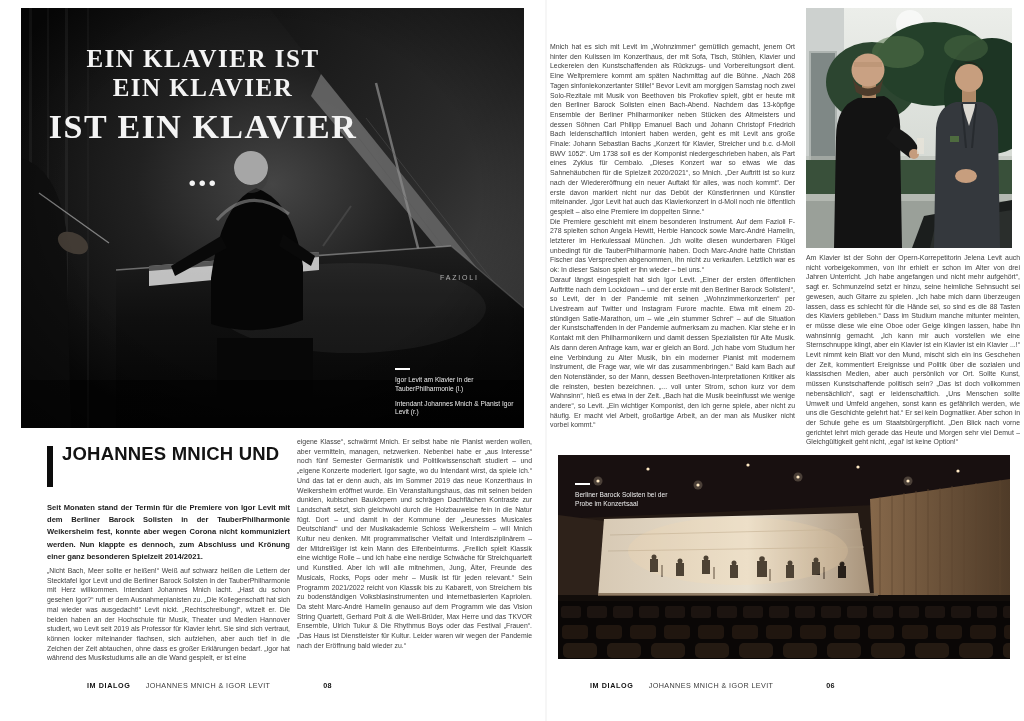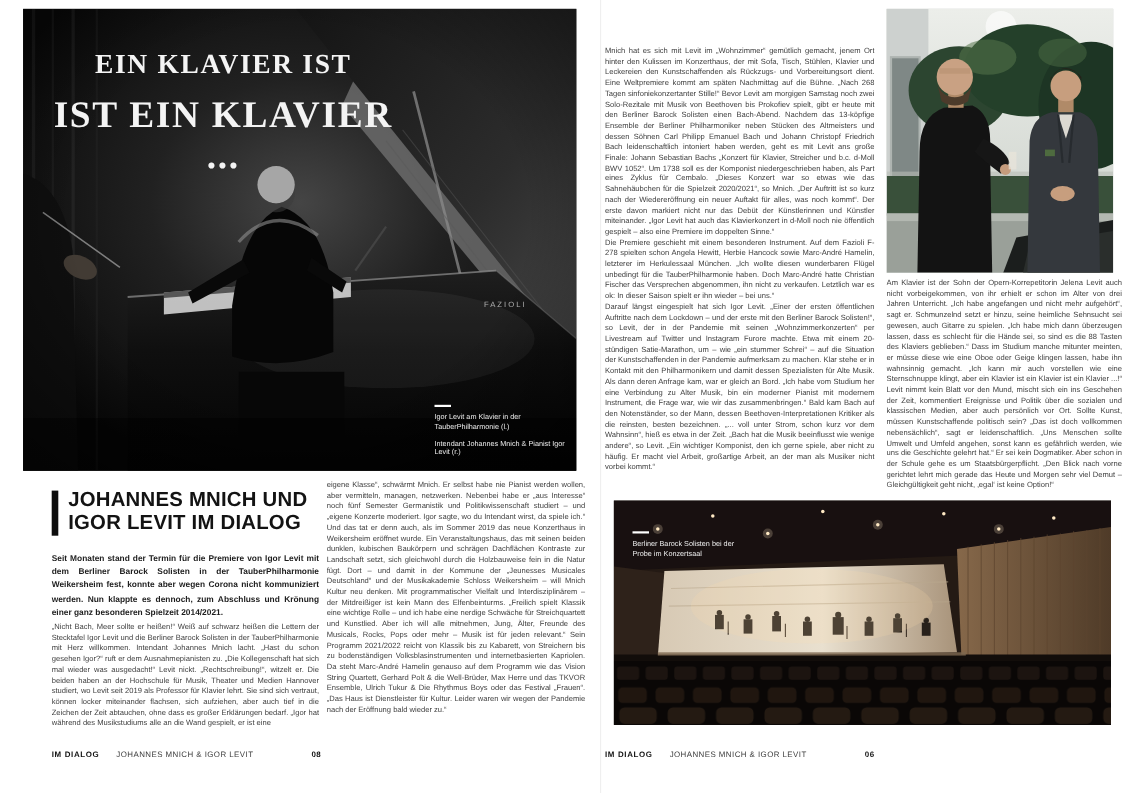--- a/index.html
+++ b/index.html
@@ -12,21 +12,21 @@
     background:linear-gradient(to right, rgba(0,0,0,0.00), rgba(0,0,0,0.07), rgba(0,0,0,0.00)); }
 
   figure.photo { position:absolute; overflow:hidden; }
   figure.photo svg { display:block; width:100%; height:100%; }
 
   
   .hero { left:21px; top:8px; width:503px; height:420px; background:#0c0c0c; }
   .hero-title { position:absolute; left:8px; top:36px; width:348px; text-align:center;
     color:#f4f4f4; font-family:"Liberation Serif", serif; font-weight:700; }
   .hero-title .t12 { font-size:25px; line-height:29px; letter-spacing:1.5px; }
-  .hero-title .t3  { font-size:34px; line-height:38px; letter-spacing:1.5px; margin-top:13px; }
+  .hero-title .t3  { font-size:34px; line-height:48px; letter-spacing:1.5px; margin-top:1px; }
   .brand { position:absolute; left:419px; top:266px; width:70px; color:#c6c6c6;
     font-size:7px; letter-spacing:1.8px; opacity:.85; }
 
   .photo-caption { position:absolute; color:#ececec; font-size:6.6px; line-height:8.8px; }
   .caption-dash { width:15px; height:2px; background:#ffffff; margin-bottom:6px; }
   .photo-caption p + p { margin-top:6px; }
   .hero-cap { left:374px; top:360px; width:125px; }
   .hall-cap { left:17px; top:28px; width:104px; }
 
   
@@ -45,21 +45,21 @@
   .col-l2 { left:297px; top:437px; width:235px; height:236px; }
   .col-r1 { left:550px; top:42px;  width:245px; height:410px; }
   .col-r2 { left:806px; top:253px; width:214px; height:196px; }
 
   
   .photo-men  { left:806px; top:8px;   width:206px; height:240px; background:#b9bdb8; }
   .photo-hall { left:558px; top:455px; width:452px; height:204px; background:#17100c; }
 
   
   .page-footer { position:absolute; top:681px; width:245px; font-size:7.2px;
-    color:#3c3c3c; letter-spacing:.4px; }
+    color:#3c3c3c; letter-spacing:.4px;margin-left:40px; }
   .footer-l { left:47px; }
   .footer-r { left:550px; }
   .page-footer .section { font-weight:700; color:#101010; letter-spacing:.6px; margin-right:13px; }
   .page-footer .pagenum { position:absolute; right:0; top:0; font-weight:700; color:#101010;padding-left:39px; }
 </style>
 </head>
 <body>
 
 <div class="spread">
 
@@ -118,35 +118,36 @@
         <rect x="196" y="330" width="96" height="62" fill="#070707"></rect>
         <path d="M0,150 Q35,160 45,220 L50,420 L0,420 Z" fill="#0f0f0f"></path>
         <line x1="18" y1="185" x2="88" y2="235" stroke="#b5b5b5" stroke-width="1.4" opacity="0.65"></line>
         <ellipse cx="52" cy="235" rx="16" ry="10" transform="rotate(25 52 235)" fill="#423b34"></ellipse>
         <rect x="0" y="372" width="503" height="48" fill="#000000" opacity="0.45"></rect>
         <rect width="503" height="420" fill="url(#h-vig)"></rect>
       </svg>
 
       <div class="hero-title">
         <div class="t12">EIN KLAVIER IST</div>
+        <div class="t12">EIN KLAVIER</div>
         <div class="t3">IST EIN KLAVIER ...</div>
       </div>
 
       <div class="brand">FAZIOLI</div>
 
       <div class="photo-caption hero-cap">
         <div class="caption-dash"></div>
         <p>Igor Levit am Klavier in der TauberPhilharmonie (l.)</p>
         <p>Intendant Johannes Mnich &amp; Pianist Igor Levit (r.)</p>
       </div>
     </figure>
 
     <div class="article-head">
       <div class="head-bar"></div>
-      <h1><span>JOHANNES MNICH UND</span><br><span>IGOR LEVIT IM DIALOG</span></h1>
+      <h1><span>JOHANNES MNICH UND</span><br></h1>
     </div>
 
     <p class="intro">Seit Monaten stand der Termin für die Premiere von Igor Levit mit dem Berliner Barock Solisten in der TauberPhilharmonie Weikersheim fest, konnte aber wegen Corona nicht kommuniziert werden. Nun klappte es dennoch, zum Abschluss und Krönung einer ganz besonderen Spielzeit 2014/2021.</p>
 
     <div class="body-col col-l1">„Nicht Bach, Meer sollte er heißen!“ Weiß auf schwarz heißen die Lettern der Stecktafel Igor Levit und die Berliner Barock Solisten in der TauberPhilharmonie mit Herz willkommen. Intendant Johannes Mnich lacht. „Hast du schon gesehen Igor?“ ruft er dem Ausnahmepianisten zu. „Die Kollegenschaft hat sich mal wieder was ausgedacht!“ Levit nickt. „Rechtschreibung!“, witzelt er. Die beiden haben an der Hochschule für Musik, Theater und Medien Hannover studiert, wo Levit seit 2019 als Professor für Klavier lehrt. Sie sind sich vertraut, können locker miteinander flachsen, sich aufziehen, aber auch tief in die Zeichen der Zeit abtauchen, ohne dass es großer Erklärungen bedarf. „Igor hat während des Musikstudiums alle an die Wand gespielt, er ist eine</div>
     <div class="body-col col-l2">eigene Klasse“, schwärmt Mnich. Er selbst habe nie Pianist werden wollen, aber vermitteln, managen, netzwerken. Nebenbei habe er „aus Interesse“ noch fünf Semester Germanistik und Politikwissenschaft studiert – und „eigene Konzerte moderiert. Igor sagte, wo du Intendant wirst, da spiele ich.“ Und das tat er denn auch, als im Sommer 2019 das neue Konzerthaus in Weikersheim eröffnet wurde. Ein Veranstaltungshaus, das mit seinen beiden dunklen, kubischen Baukörpern und schrägen Dachflächen Kontraste zur Landschaft setzt, sich gleichwohl durch die Holzbauweise fein in die Natur fügt. Dort – und damit in der Kommune der „Jeunesses Musicales Deutschland“ und der Musikakademie Schloss Weikersheim – will Mnich Kultur neu denken. Mit programmatischer Vielfalt und Interdisziplinärem – der Mitdreißiger ist kein Mann des Elfenbeinturms. „Freilich spielt Klassik eine wichtige Rolle – und ich habe eine nerdige Schwäche für Streichquartett und Kunstlied. Aber ich will alle mitnehmen, Jung, Älter, Freunde des Musicals, Rocks, Pops oder mehr – Musik ist für jeden relevant.“ Sein Programm 2021/2022 reicht von Klassik bis zu Kabarett, von Streichern bis zu bodenständigen Volksblasinstrumenten und internetbasierten Kapriolen. Da steht Marc-André Hamelin genauso auf dem Programm wie das Vision String Quartett, Gerhard Polt &amp; die Well-Brüder, Max Herre und das TKVOR Ensemble, Ulrich Tukur &amp; Die Rhythmus Boys oder das Festival „Frauen“. „Das Haus ist Dienstleister für Kultur. Leider waren wir wegen der Pandemie nach der Eröffnung bald wieder zu.“</div>
 
     <div class="page-footer footer-l">
       <span class="section">IM DIALOG</span>
       <span class="ftitle">JOHANNES MNICH &amp; IGOR LEVIT</span>

